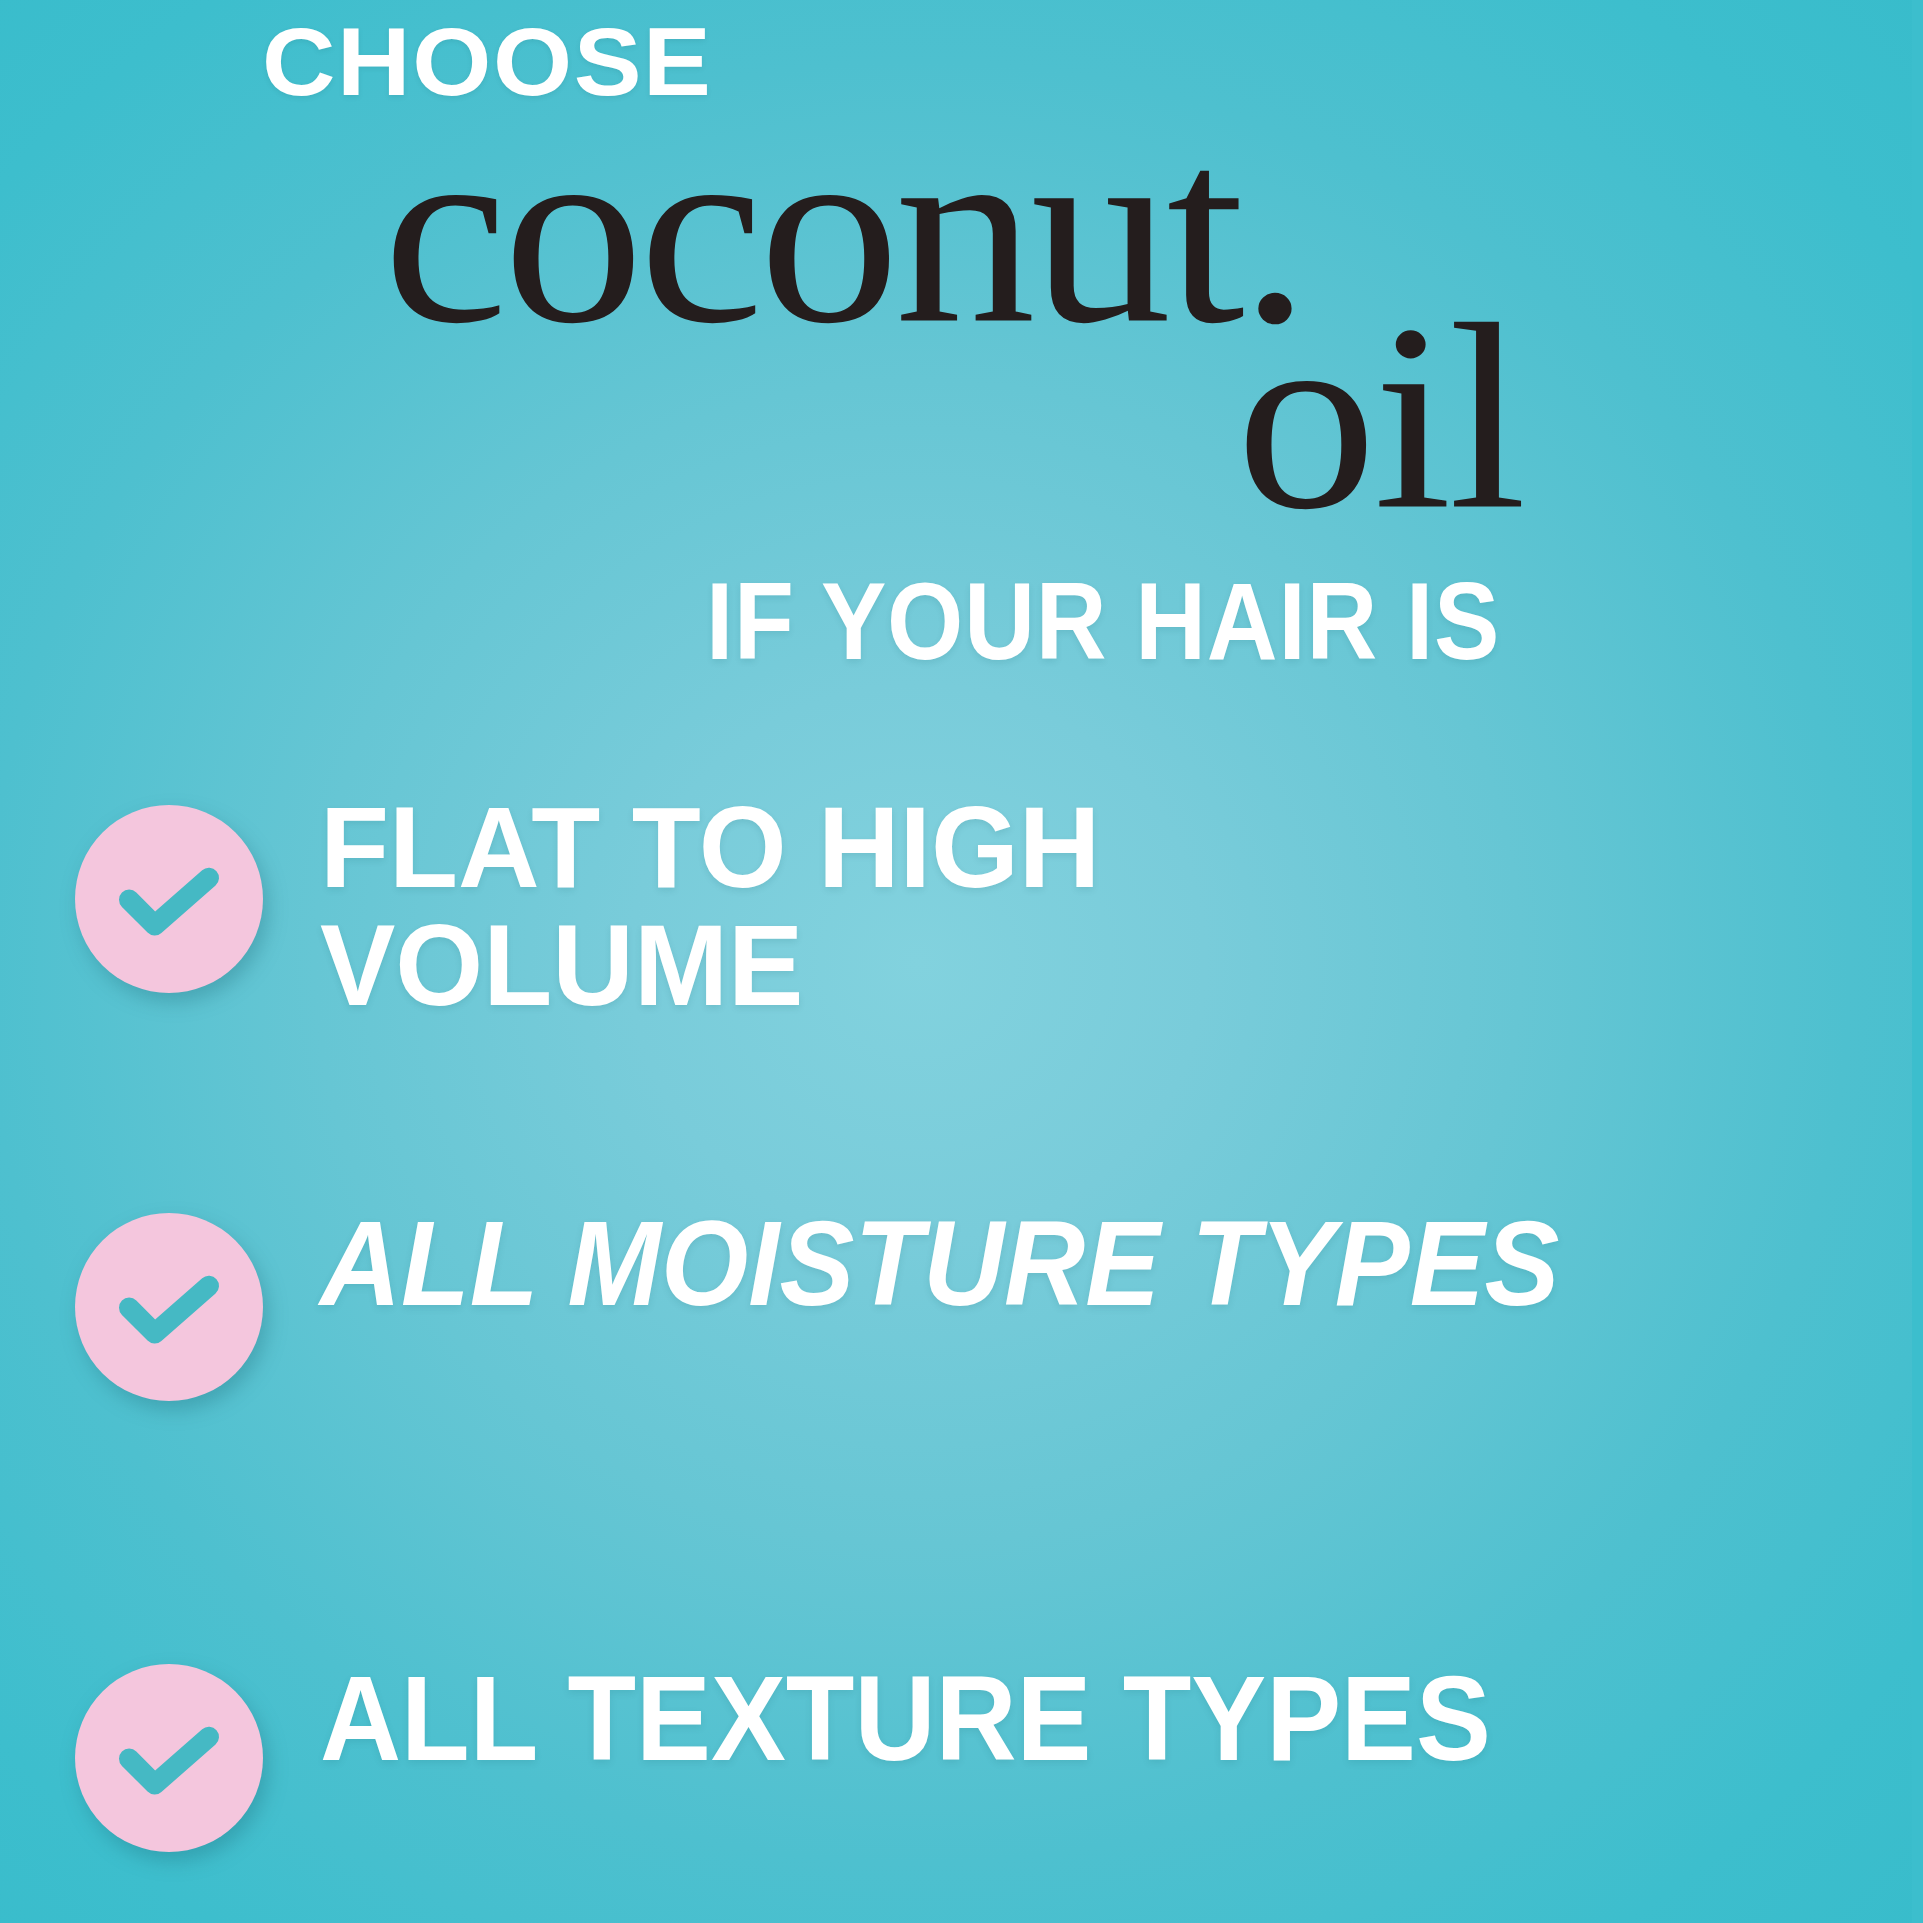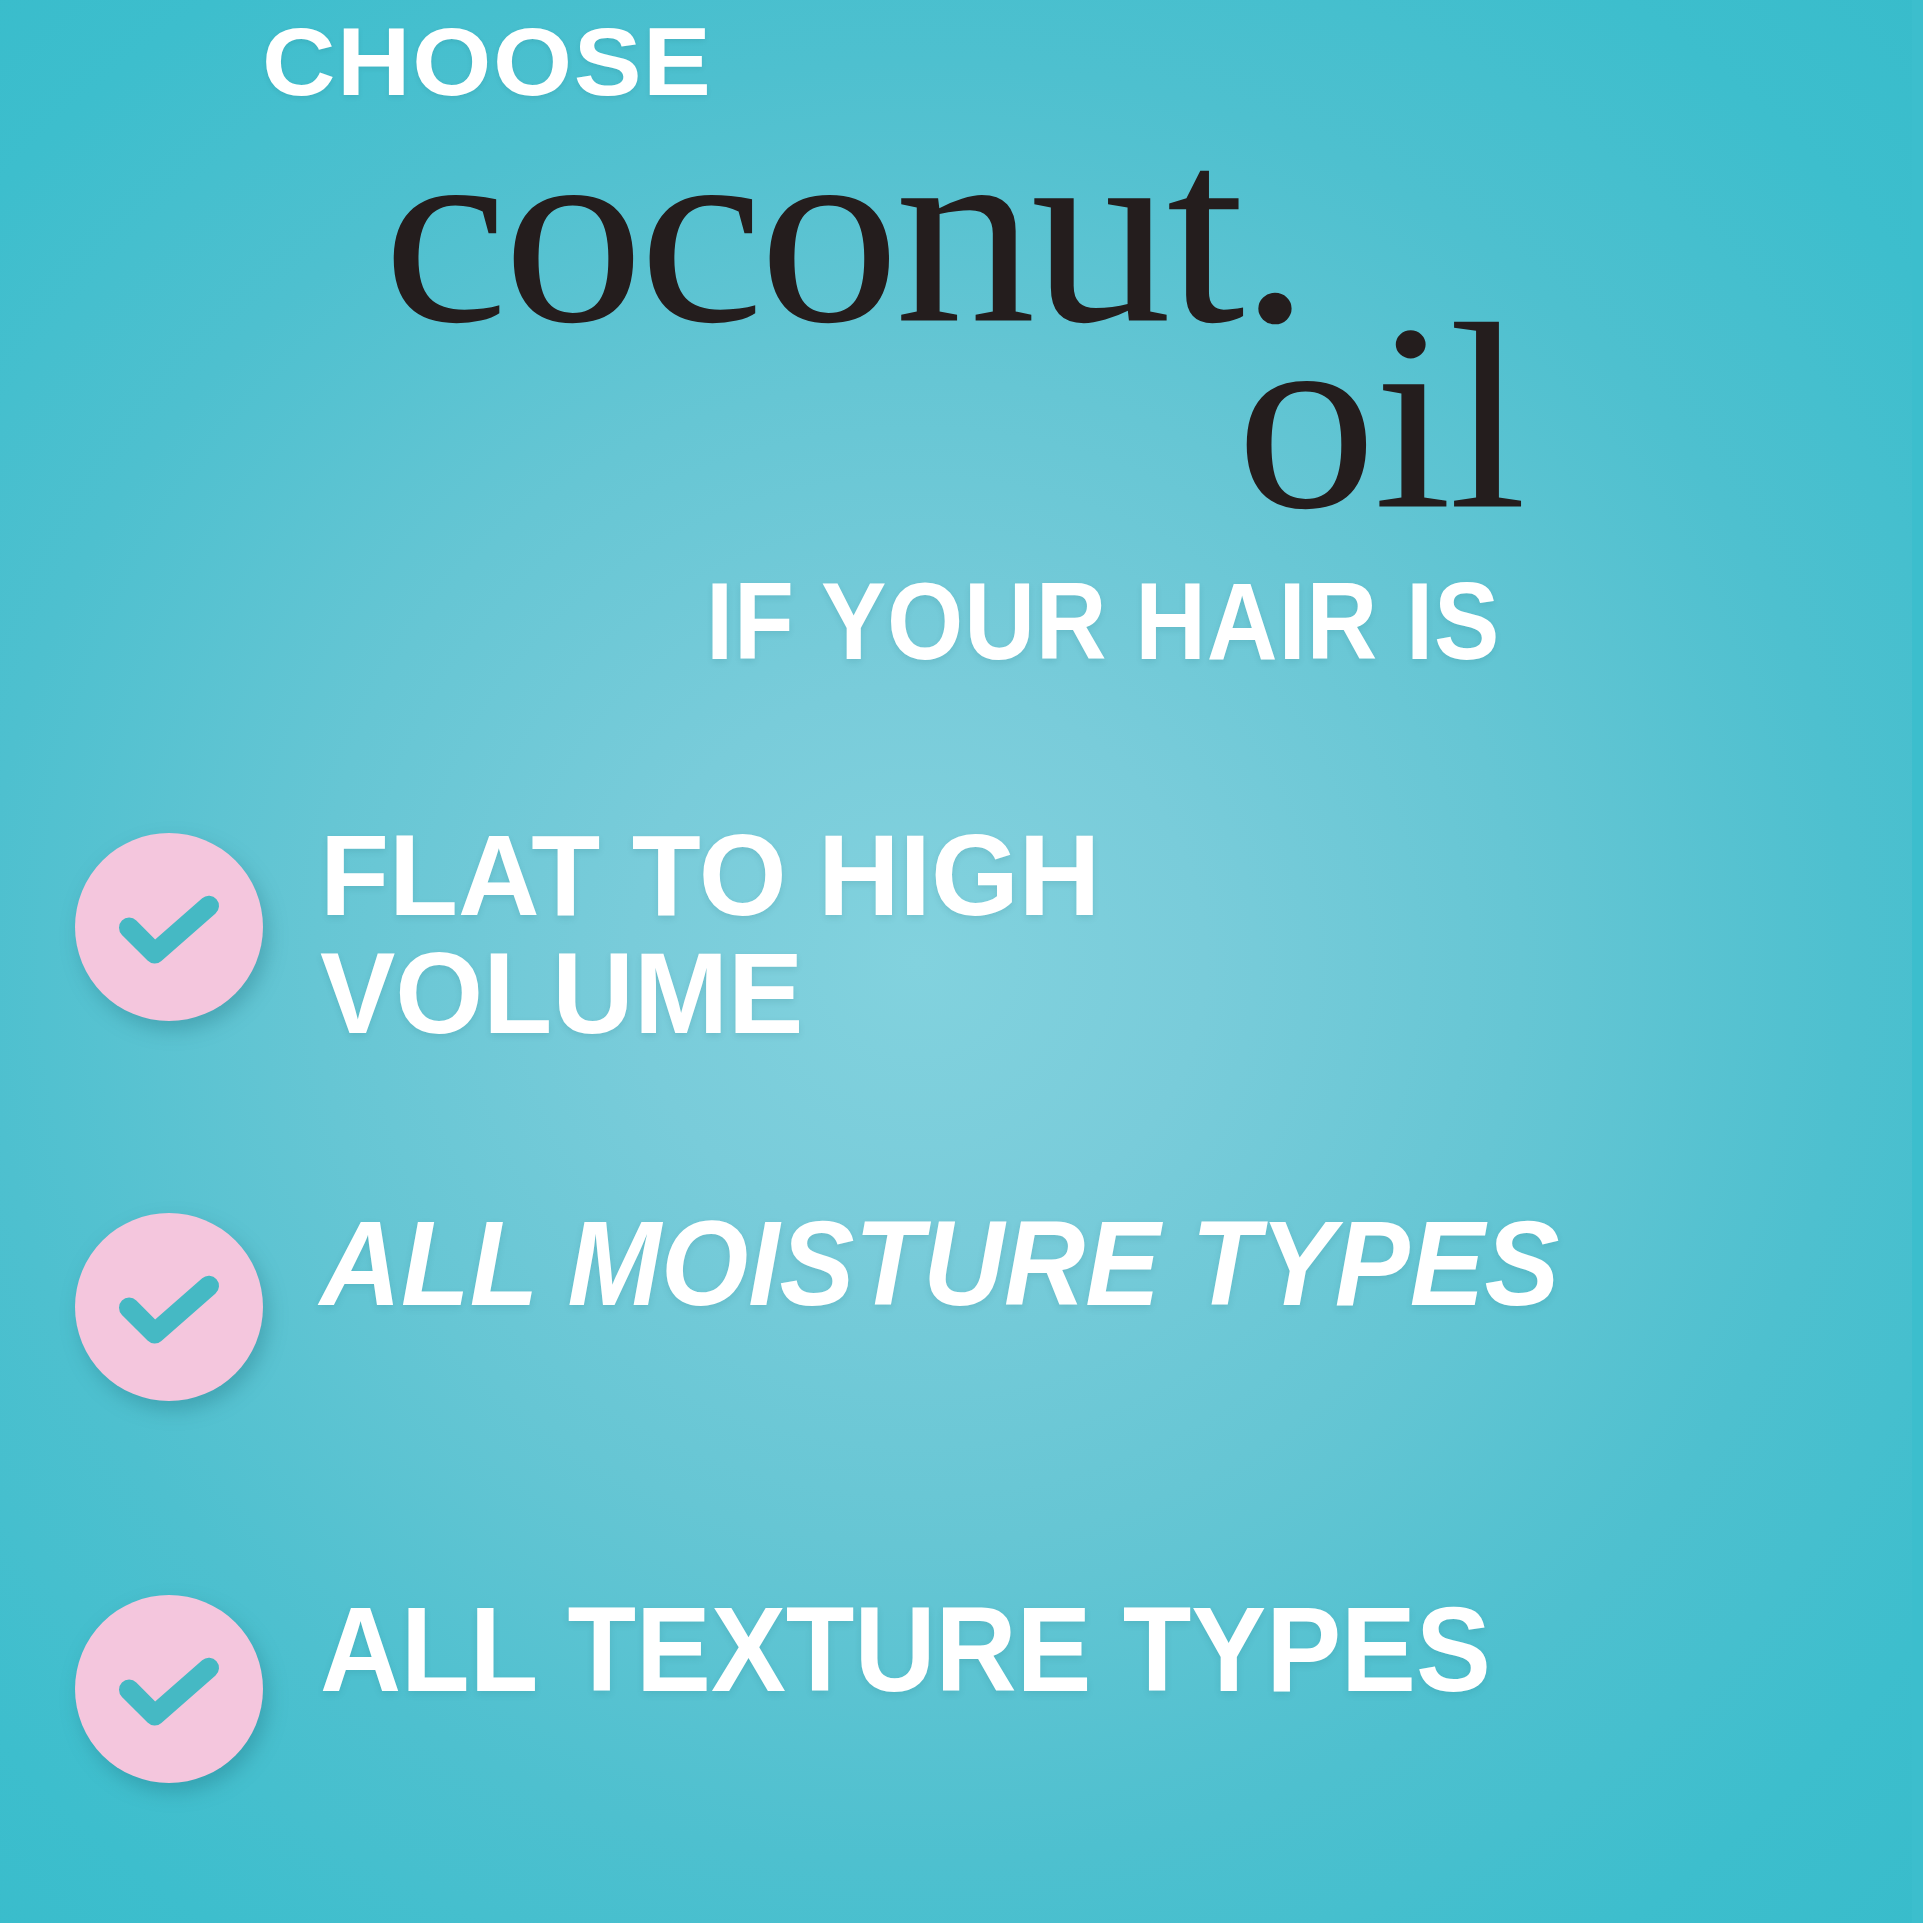--- a/index.html
+++ b/index.html
@@ -96,23 +96,23 @@
   }
 
   .benefit-row {
     position: absolute;
     left: 0;
     width: 1924px;
     display: flex;
     align-items: flex-start;
   }
 
-  .benefit-row.r0 { top: 788px; margin-top: 28px; }
+  .benefit-row.r0 { top: 788px; }
   .benefit-row.r1 { top: 1201px; font-style: italic; }
-  .benefit-row.r2 { top: 1587px; }
+  .benefit-row.r2 { top: 1656px; }
 
   .check-badge {
     position: relative;
     flex: 0 0 auto;
     width: 188px;
     height: 188px;
     margin-left: 75px;
     margin-top: 16.5px;
     border-radius: 50%;
     background: #f4c6dd;

